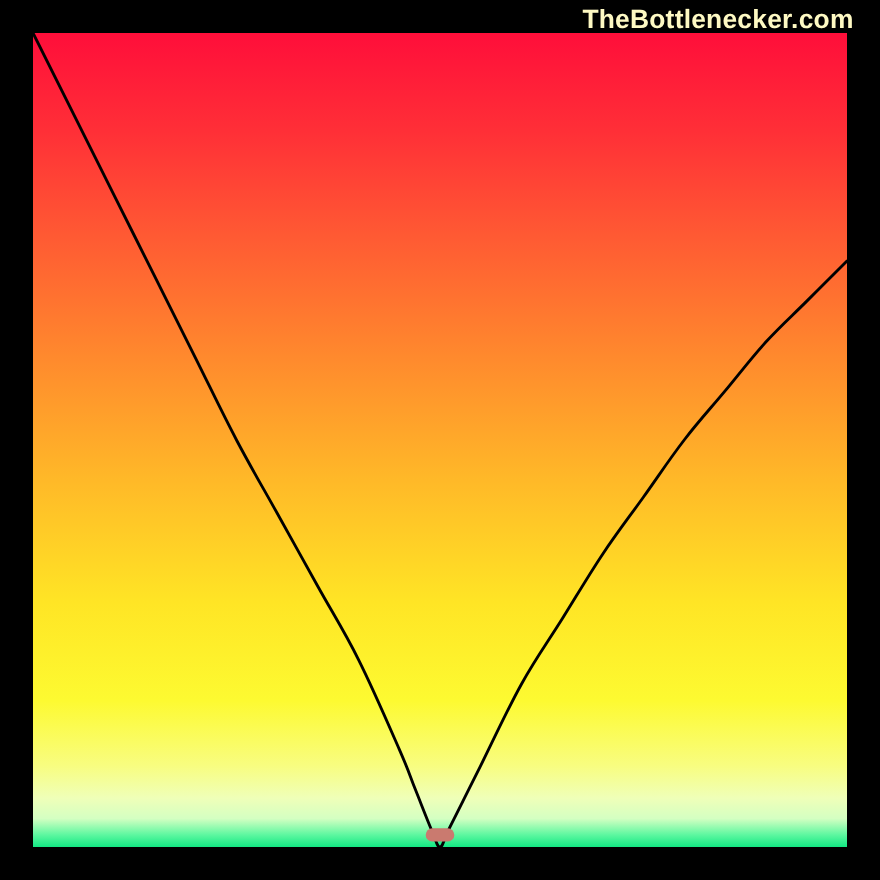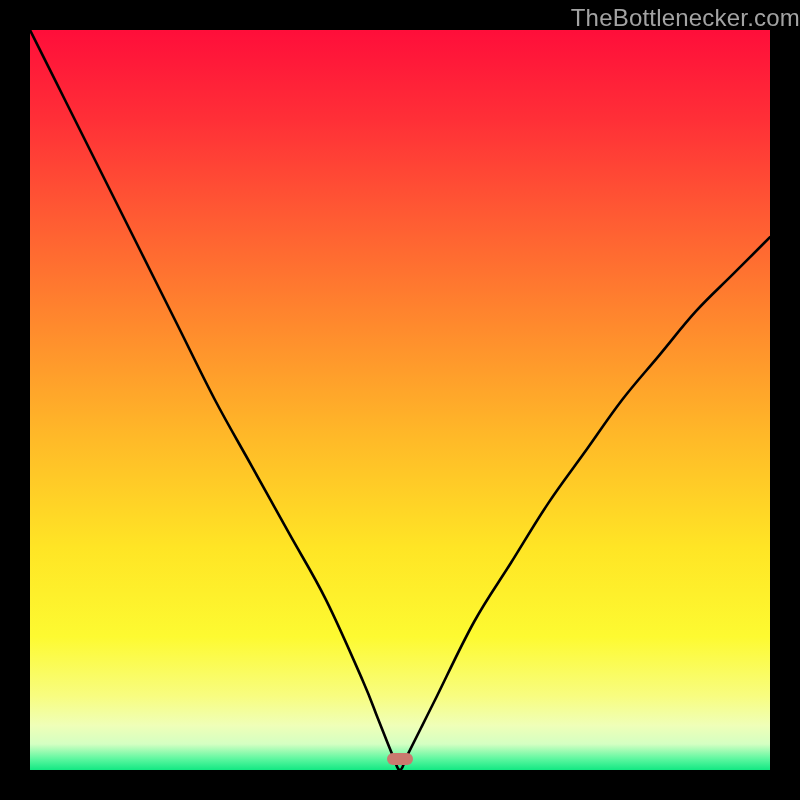--- a/index.html
+++ b/index.html
@@ -34,24 +34,24 @@
     inset: 0;
   }
   .marker {
     position: absolute;
     border-radius: 6px;
     background: #ca7a6f;
   }
   .attribution {
     position: absolute;
     top: 4px;
-    right: 0;
+    right: 24px;
     font-size: 24px;
-    font-weight: 400;
-    color: #a3a3a3;
+    font-weight: 700;
+    color: #fef9c3;
     letter-spacing: 0.2px;
   }
 </style>
 </head>
 <body>
 
 <div class="frame">
 
   <div class="attribution">TheBottlenecker.com</div>
 

